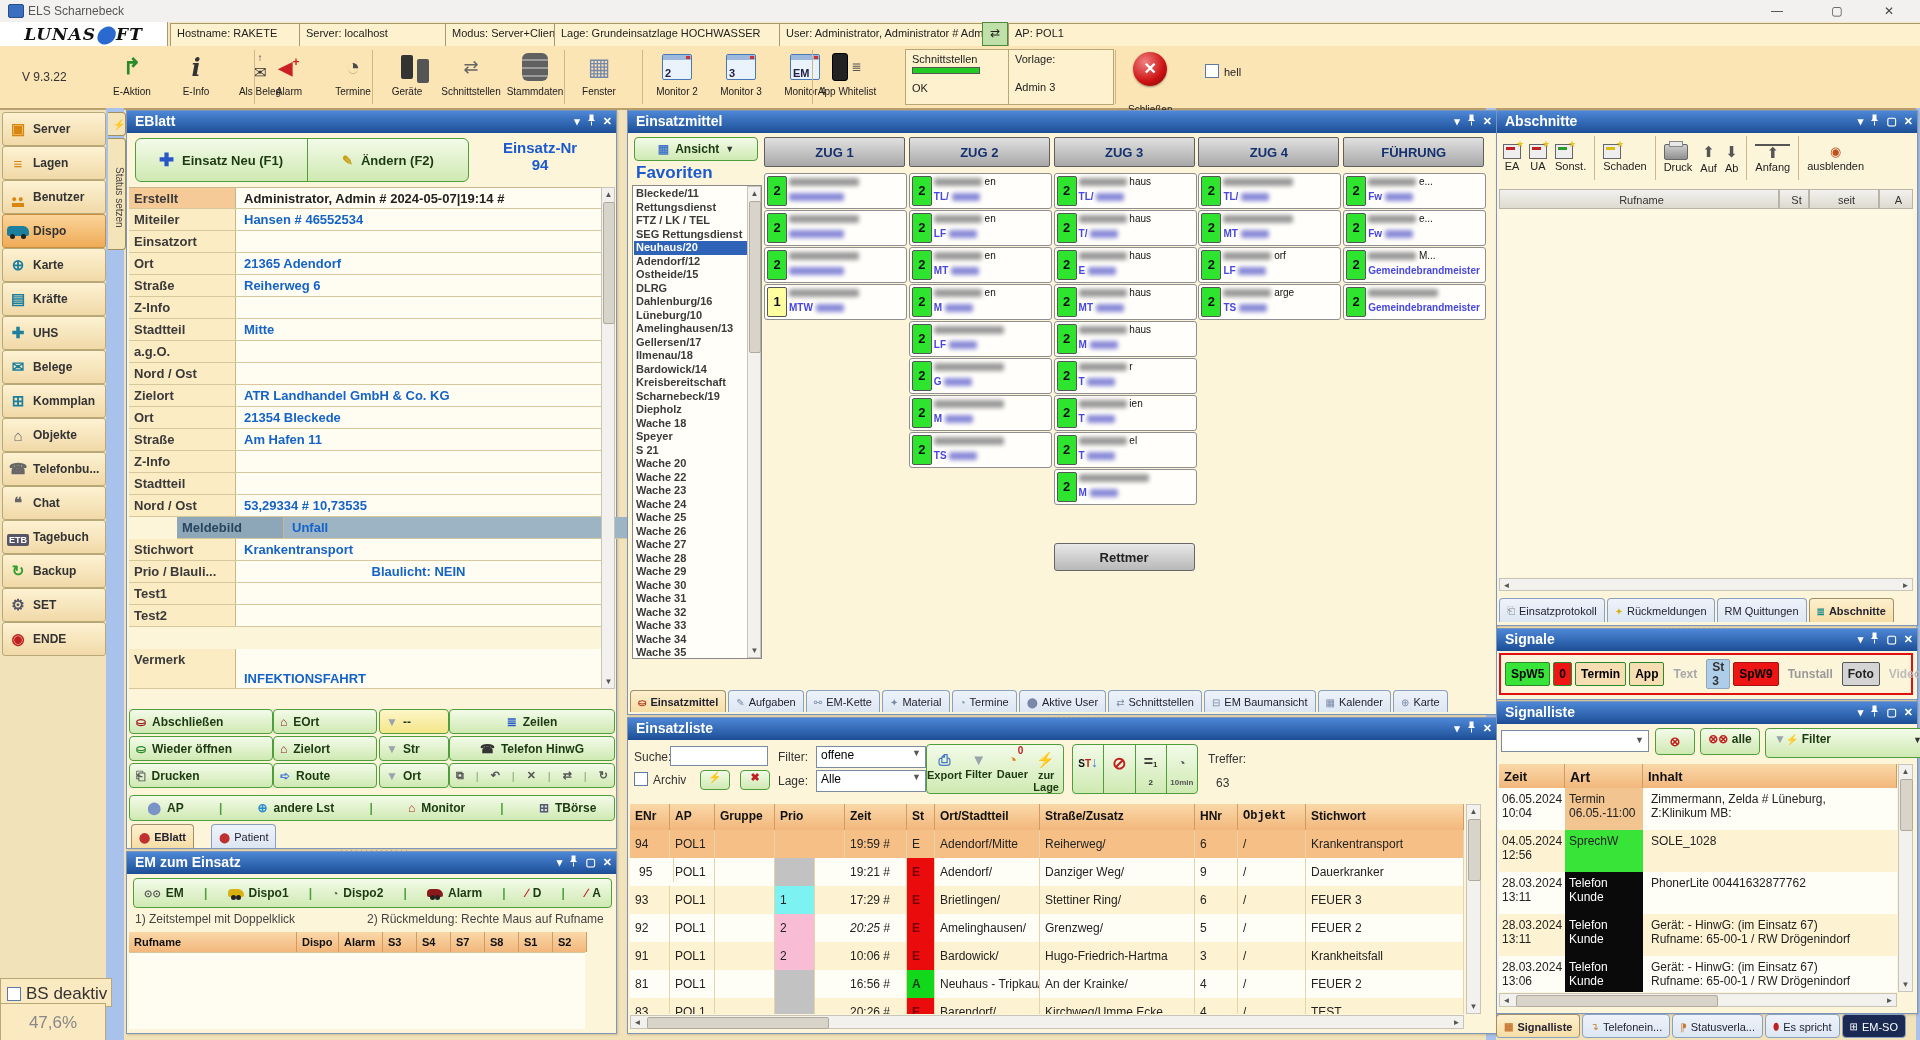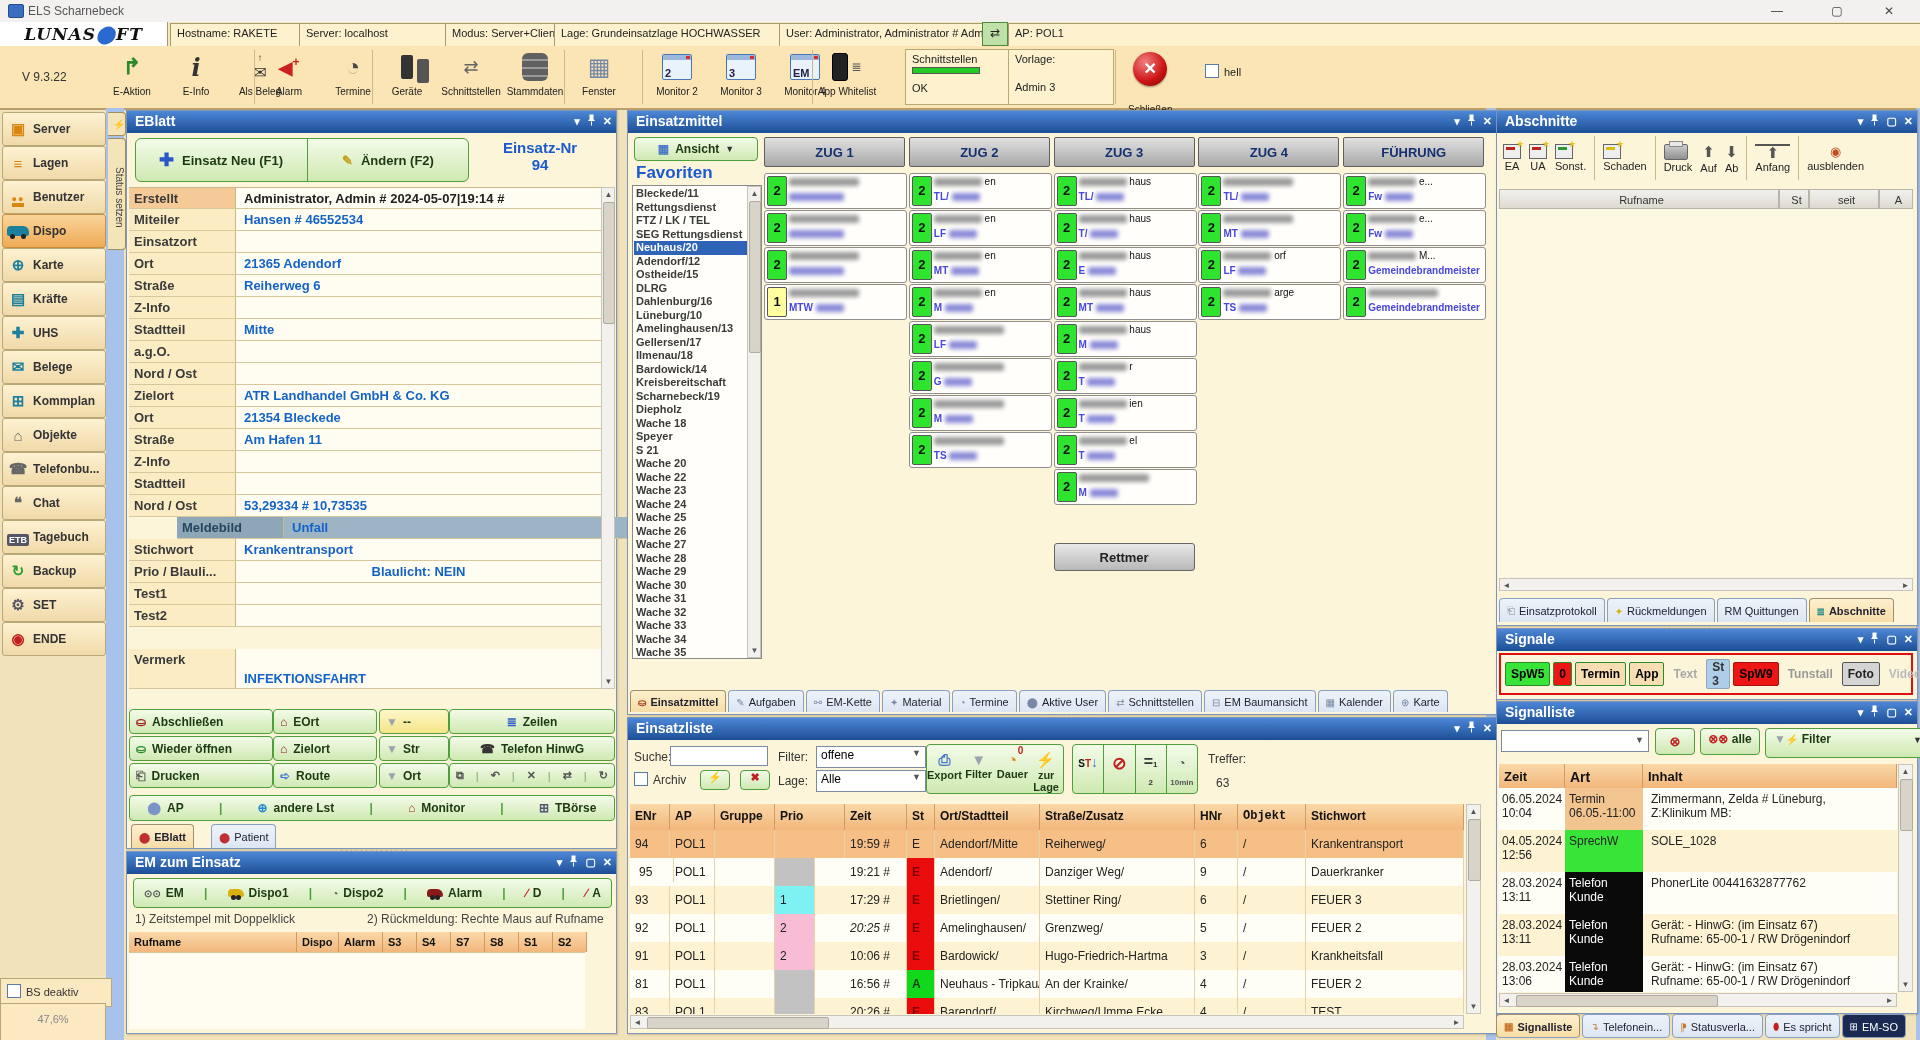--- a/index.html
+++ b/index.html
@@ -34,21 +34,21 @@
   .miniwin .dot{position:absolute;right:1px;top:1px;width:4px;height:3px;background:#d03030;}
   .miniwin .num{position:absolute;left:2px;bottom:0px;}
   .dbicon{width:26px;height:28px;border-radius:6px;background:repeating-linear-gradient(#606060 0 6px,#9a9a9a 6px 8px);}
   .phoneic{width:14px;height:26px;background:#222;border-radius:3px;border:1px solid #000;}
   .radios{width:12px;height:24px;background:#333;border-radius:2px;box-shadow:16px 4px 0 0 #555;}
   .speaker{color:#cc2020;font-size:18px;font-weight:bold;}
   
   .sbitem{position:absolute;left:2px;width:102px;height:32px;background:linear-gradient(#fdf2d2,#f1d9a8);border:1px solid #b9a877;border-radius:3px;display:flex;align-items:center;font-size:12px;font-weight:bold;color:#333;}
   .sbitem.active{background:linear-gradient(#fbd49a,#eeab56);border-color:#c98f3e;}
   .sbitem .sic{width:30px;text-align:center;font-size:15px;}
-  .sbcell{position:absolute;left:0;width:104px;background:#fbe9c2;border:1px solid #b9a877;font-size:11px;color:#333;}
+  .sbcell{position:absolute;left:0;width:104px;background:#fbe9c2;border:1px solid #b9a877;font-size:17px;color:#333;}
   .vstrip{position:absolute;background:#a8c2ec;}
   .statustab{position:absolute;left:108px;width:17px;background:#f4e4ba;border:1px solid #a08f60;border-left:none;border-radius:0 4px 4px 0;font-size:10px;color:#444;writing-mode:vertical-rl;text-align:center;}
   
   .panel{position:absolute;background:#fdf5da;border:1px solid #7d94bb;box-shadow:1px 1px 2px rgba(90,80,40,.25);}
   .ptitle{position:absolute;left:0;top:0;right:0;height:22px;background:linear-gradient(#4d87d6,#1c4e96);color:#fff;font-weight:bold;font-size:14px;padding:2px 0 0 8px;box-sizing:border-box;}
   .pticons{position:absolute;right:4px;top:3px;display:flex;gap:7px;font-size:11px;color:#fff;align-items:center;}
   .pticons span{cursor:default;}
   .gbtn{background:linear-gradient(#f3fbe9,#cfe9b2);border:1px solid #4f9e3c;border-radius:4px;color:#1c3a12;font-weight:bold;}
   .tan-tab{position:relative;background:linear-gradient(#eef3fa,#dce6f2);border:1px solid #8aa0c0;border-bottom:none;border-radius:4px 4px 0 0;font-size:11px;color:#223;padding:3px 7px 2px 7px;white-space:nowrap;display:flex;align-items:center;gap:4px;}
   .tan-tab.active{background:linear-gradient(#fdf0ce,#f6dda6);border-color:#a0906a;font-weight:bold;}

